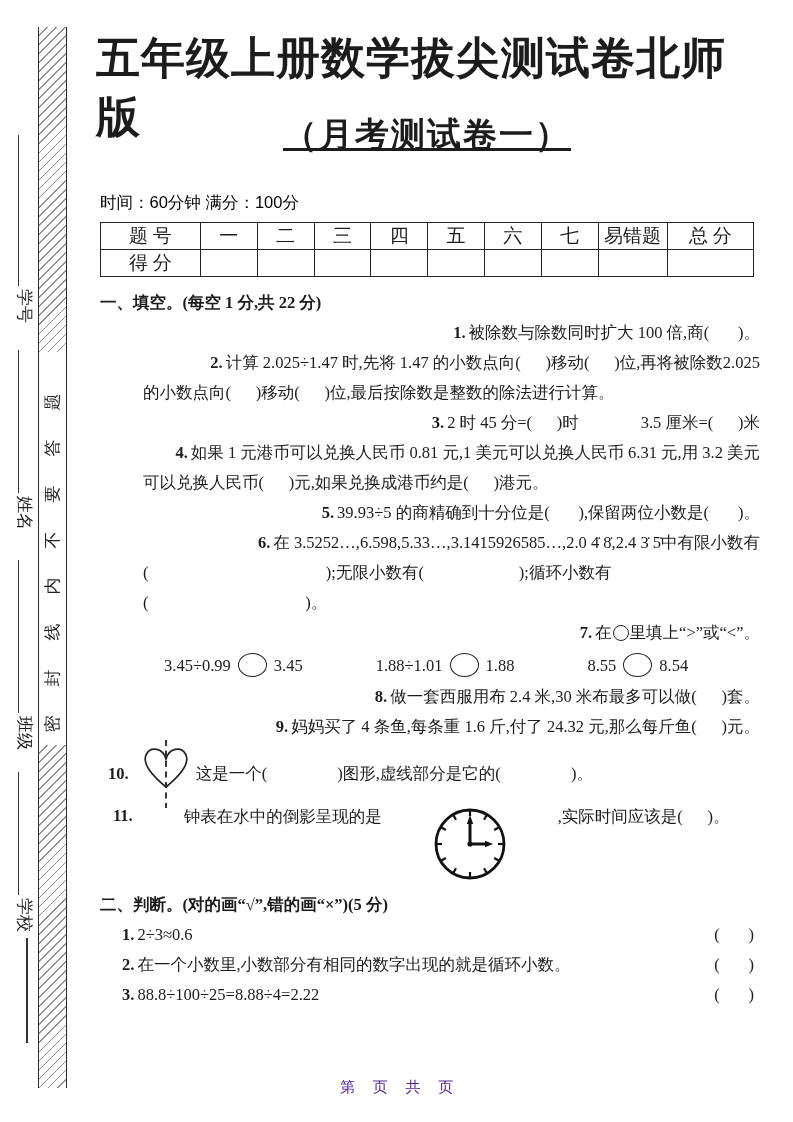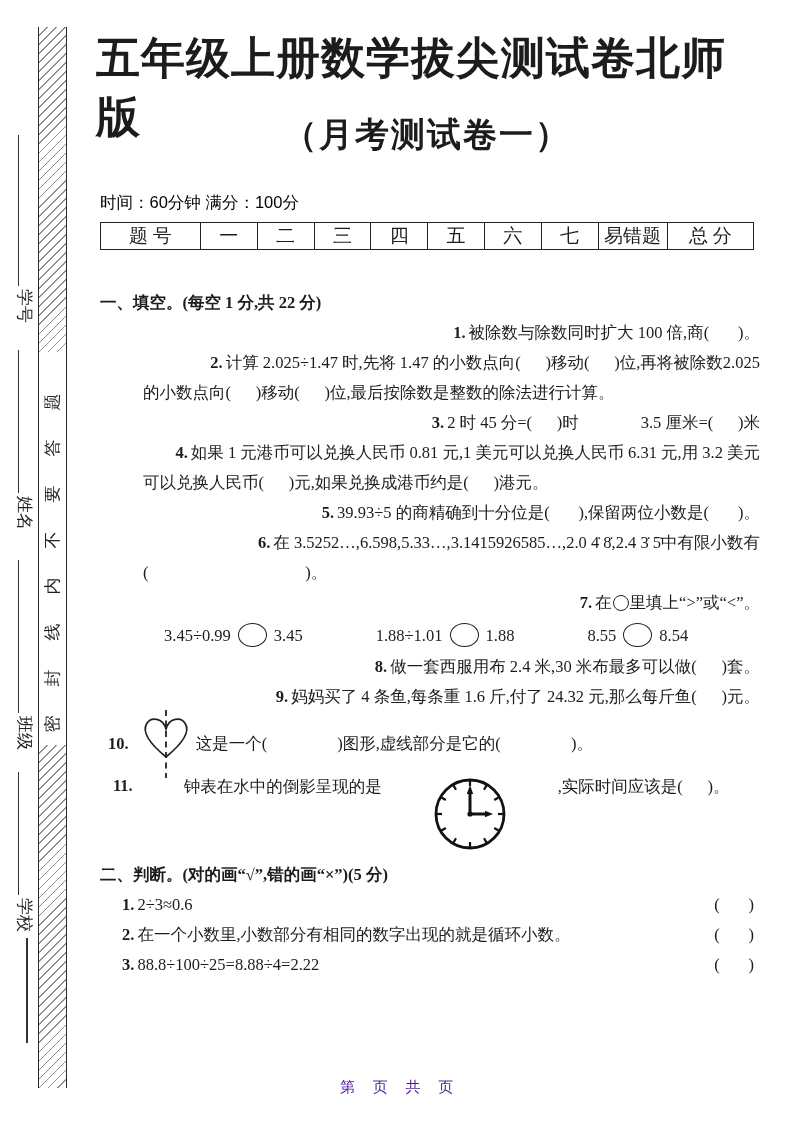--- a/index.html
+++ b/index.html
@@ -39,21 +39,21 @@
   .tail-line { position:absolute; left:26px; top:938px; width:1.5px; height:105px; background:#333; }
   
   .title {
     position:absolute; left:96px; top:28px; width:662px; text-align:left;
     font-family:"Liberation Sans","DejaVu Sans",sans-serif;
     font-weight:900; font-size:44px; letter-spacing:1px; line-height:1.35;
   }
   .subtitle {
     position:absolute; left:96px; top:112px; width:662px; text-align:center;
     font-family:"Liberation Sans","DejaVu Sans",sans-serif;
-    font-weight:800; font-size:34px; letter-spacing:2px;
+    font-weight:800; font-size:34px; letter-spacing:2px;text-decoration:underline;
   }
   .meta {
     position:absolute; left:100px; top:192px; width:646px; text-align:left;
     font-family:"Liberation Sans","DejaVu Sans",sans-serif;
     font-size:16.5px; color:#000000;
   }
   
   .score-table {
     position:absolute; left:100px; top:222px; width:654px;
     border-collapse:collapse; table-layout:fixed;
@@ -144,40 +144,53 @@
         <td>一</td>
         <td>二</td>
         <td>三</td>
         <td>四</td>
         <td>五</td>
         <td>六</td>
         <td>七</td>
         <td>易错题</td>
         <td>总 分</td>
       </tr>
+      <tr>
+        <td>得 分</td>
+        <td></td>
+        <td></td>
+        <td></td>
+        <td></td>
+        <td></td>
+        <td></td>
+        <td></td>
+        <td></td>
+        <td></td>
+      </tr>
     </tbody>
   </table>
 
   <div class="content">
 
     <div class="qline sec-head"><span>一、填空。</span><span class="tail">(每空 1 分,共 22 分)</span></div>
 
     <div class="qline q"><span class="qnum">1.</span><span>被除数与除数同时扩大 100 倍,商(       )。</span></div>
 
     <div class="qline q"><span class="qnum">2.</span><span>计算 2.025÷1.47 时,先将 1.47 的小数点向(      )移动(      )位,再将被除数2.025</span></div>
     <div class="qline cont"><span>的小数点向(      )移动(      )位,最后按除数是整数的除法进行计算。</span></div>
 
     <div class="qline q"><span class="qnum">3.</span><span>2 时 45 分=(      )时               3.5 厘米=(      )米</span></div>
 
     <div class="qline q"><span class="qnum">4.</span><span>如果 1 元港币可以兑换人民币 0.81 元,1 美元可以兑换人民币 6.31 元,用 3.2 美元</span></div>
     <div class="qline cont"><span>可以兑换人民币(      )元,如果兑换成港币约是(      )港元。</span></div>
 
     <div class="qline q"><span class="qnum">5.</span><span>39.93÷5 的商精确到十分位是(       ),保留两位小数是(       )。</span></div>
 
     <div class="qline q"><span class="qnum">6.</span><span>在 3.5252…,6.598,5.33…,3.1415926585…,2.0 4̇ 8̇,2.4 3̇ 5̇中有限小数有</span></div>
+    <div class="qline cont"><span>(                                           );无限小数有(                       );循环小数有</span></div>
     <div class="qline cont"><span>(                                      )。</span></div>
 
     <div class="qline q"><span class="qnum">7.</span><span>在</span><span class="circle-sm"></span><span>里填上“&gt;”或“&lt;”。</span></div>
     <div class="cmp-row">
       <span class="cmp-group"><span>3.45÷0.99</span><span class="circle-lg"></span><span>3.45</span></span>
       <span class="cmp-group"><span>1.88÷1.01</span><span class="circle-lg"></span><span>1.88</span></span>
       <span class="cmp-group"><span>8.55</span><span class="circle-lg"></span><span>8.54</span></span>
     </div>
 
     <div class="qline q"><span class="qnum">8.</span><span>做一套西服用布 2.4 米,30 米布最多可以做(      )套。</span></div>

